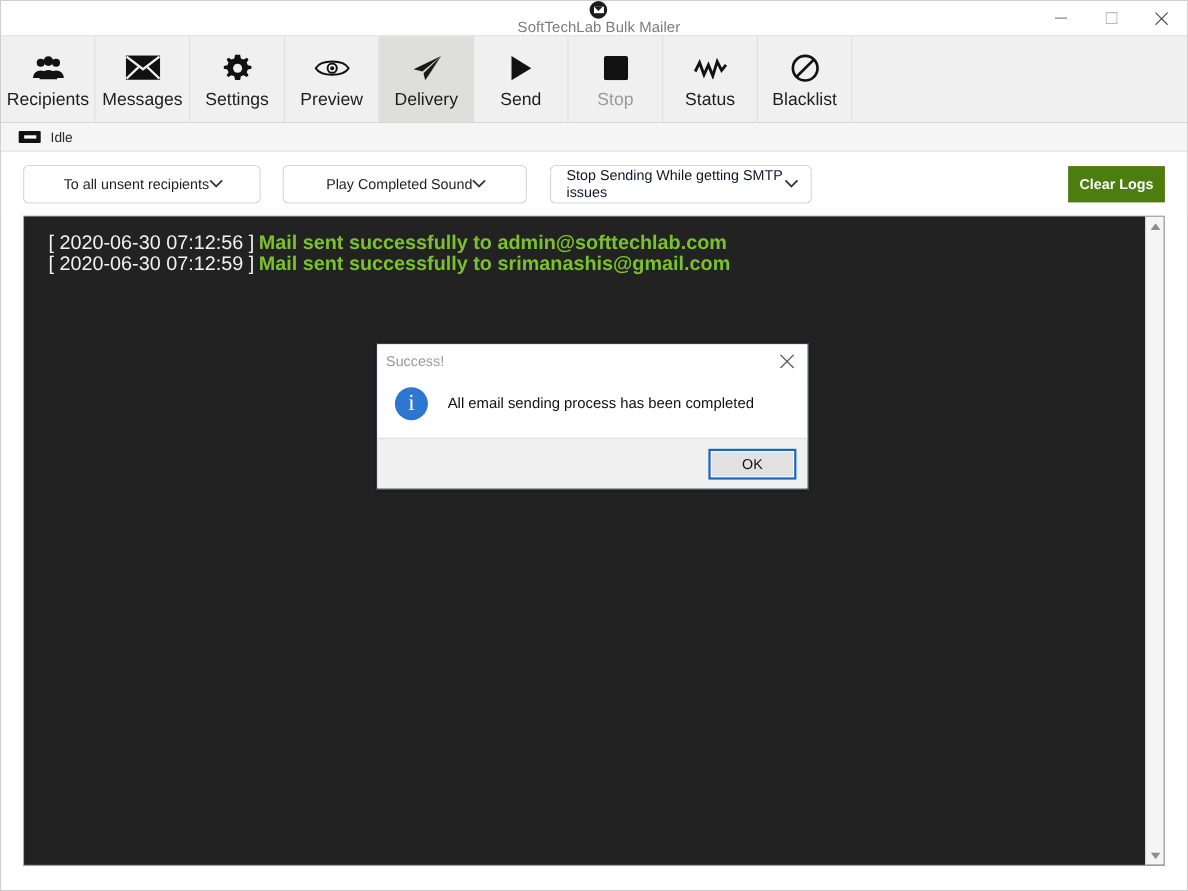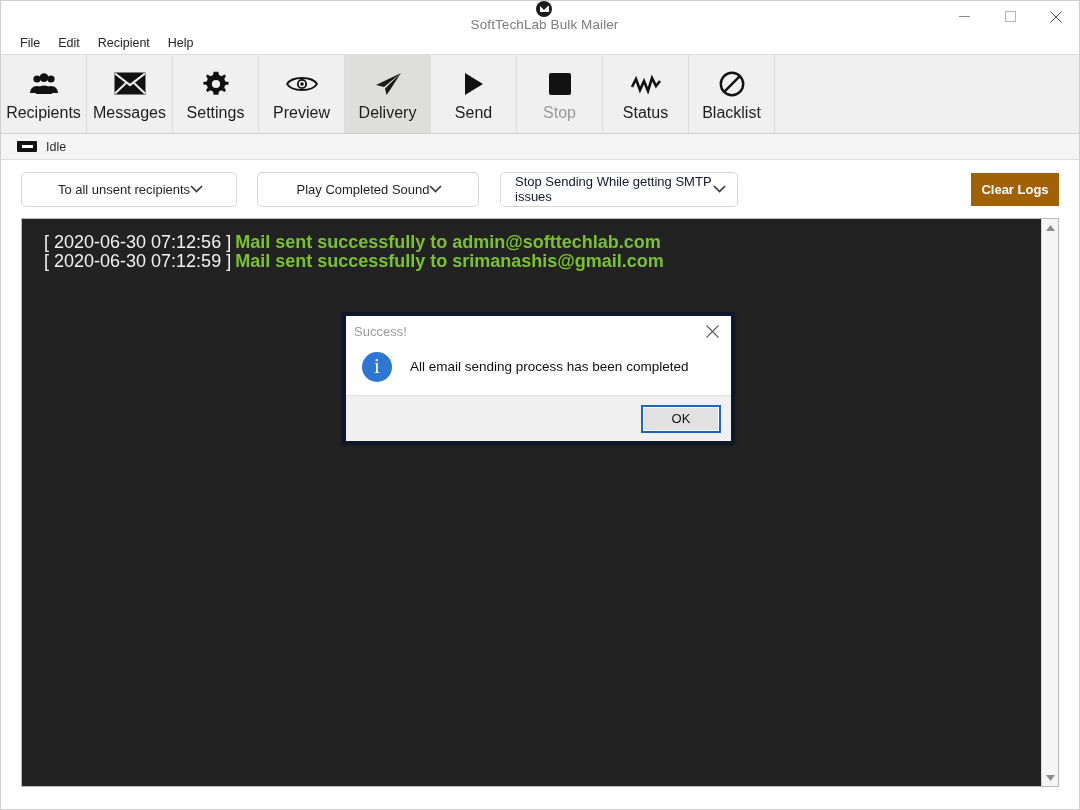--- a/index.html
+++ b/index.html
@@ -195,21 +195,21 @@
   }
   .dropdown.dd1 { width: 216px; }
   .dropdown.dd2 { width: 222px; margin-left: 20px; }
   .dropdown.dd3 { width: 238px; margin-left: 21px; color: #0f172a; }
   .dropdown .chev { color: #3a3a3a; display:flex; align-items:center; }
   .clear-btn {
     position: absolute;
     right: 20px;
     width: 88px;
     height: 33px;
-    background: #a16207;
+    background: #4d7c0f;
     color: #ffffff;
     border: none;
     font-size: 13px;
     font-family: "Liberation Sans", sans-serif;
     font-weight: bold;
     display: flex;
     align-items: center;
     justify-content: center;
   }
 
@@ -260,21 +260,21 @@
   .sb-track { flex: 1; width: 100%; }
 
   
   .dialog {
     position: absolute;
     left: 341px;
     top: 311px;
     width: 393px;
     height: 133px;
     background: #ffffff;
-    border: 4px solid #0f172a;
+    border: 1px solid #0f172a;
     box-sizing: border-box;
     display: flex;
     flex-direction: column;
     box-shadow: 0 1px 3px rgba(0,0,0,0.25);
   }
   .dlg-title {
     height: 30px;
     min-height: 30px;
     display: flex;
     align-items: center;
@@ -368,26 +368,20 @@
       </div>
       <div class="wincontrol">
         <svg width="12" height="12" viewBox="0 0 12 12">
             <line x1="0.5" y1="0.5" x2="11.5" y2="11.5" stroke="#4a4a4a" stroke-width="1"></line>
             <line x1="11.5" y1="0.5" x2="0.5" y2="11.5" stroke="#4a4a4a" stroke-width="1"></line>
           </svg>
       </div>
     </div>
   </div>
 
-  <div class="menubar">
-    <div class="menu-item">File</div>
-    <div class="menu-item">Edit</div>
-    <div class="menu-item">Recipient</div>
-    <div class="menu-item">Help</div>
-  </div>
 
   <div class="toolbar">
 
     <div class="tb-btn">
       <div class="tb-icon">
         <svg width="30" height="22" viewBox="0 0 30 22" fill="#111">
           <circle cx="8" cy="6" r="3.6"></circle>
             <circle cx="22" cy="6" r="3.6"></circle>
             <circle cx="15" cy="4.6" r="4.4"></circle>
           <path d="M1 20c0-4.2 3.2-7 7-7s7 2.8 7 7z"></path>

